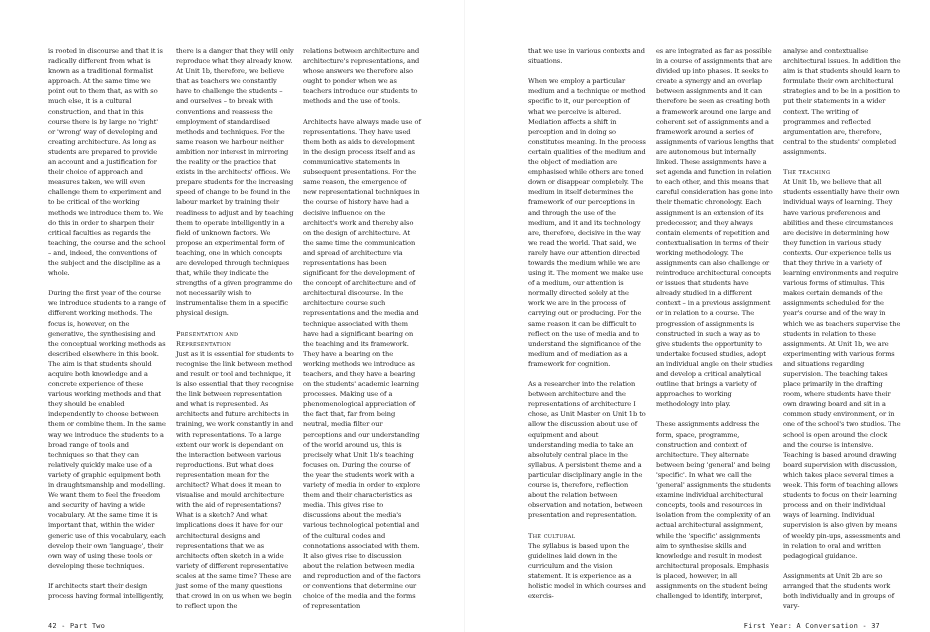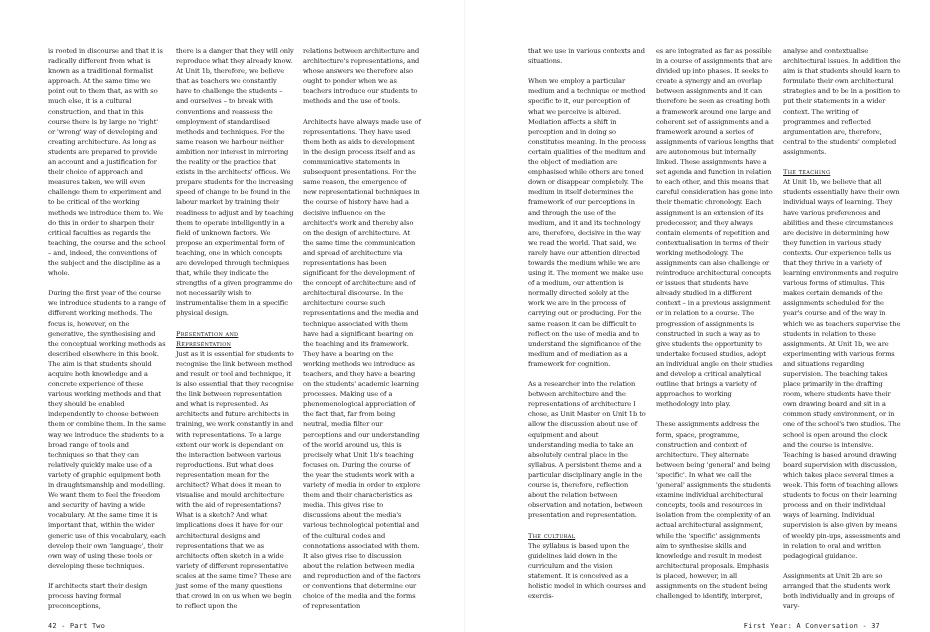--- a/index.html
+++ b/index.html
@@ -5,41 +5,41 @@
     html, body { margin: 0; padding: 0; background: #ffffff; }
     body { width: 930px; height: 632px; position: relative; overflow: hidden;
            font-family: "DejaVu Serif", serif; color: #1a1a1a; }
     .page { position: absolute; top: 0; height: 632px; }
     .page-left { left: 0; width: 465px; }
     .page-right { left: 465px; width: 465px; }
     .col { position: absolute; top: 46px; width: 118px; font-size: 6.6px;
            line-height: 10.1px; letter-spacing: -0.05px; }
     .col p { margin: 0 0 10.1px 0; text-align: left; }
     .col p.cont { margin-bottom: 10.1px; }
-    .col .subhead { display: block; font-variant: small-caps; letter-spacing: 0.3px; text-decoration: underline; }
+    .col .subhead { display: block; font-variant: small-caps; letter-spacing: 0.3px; }
     #col1 { left: 48px; }
     #col2 { left: 176px; }
     #col3 { left: 303px; }
     #col4 { left: 63px; }
     #col5 { left: 191px; }
     #col6 { left: 318px; }
     .folio { position: absolute; top: 622px; font-family: "DejaVu Sans Mono", monospace;
              font-size: 6.8px; color: #222; letter-spacing: 0.3px; }
     .folio-left { left: 48px; }
     .folio-right { right: 50px; }
     .spine { position: absolute; left: 464px; top: 0; width: 1px; height: 632px; background: #f4f4f4; }
   </style>
 </head>
 <body>
 
 <div class="page page-left">
   <div class="col" id="col1">
     <p>is rooted in discourse and that it is radically different from what is known as a traditional formalist approach. At the same time we point out to them that, as with so much else, it is a cultural construction, and that in this course there is by large no 'right' or 'wrong' way of developing and creating architecture. As long as students are prepared to provide an account and a justification for their choice of approach and measures taken, we will even challenge them to experiment and to be critical of the working methods we introduce them to. We do this in order to sharpen their critical faculties as regards the teaching, the course and the school – and, indeed, the conventions of the subject and the discipline as a whole.</p>
     <p>During the first year of the course we introduce students to a range of different working methods. The focus is, however, on the generative, the synthesising and the conceptual working methods as described elsewhere in this book. The aim is that students should acquire both knowledge and a concrete experience of these various working methods and that they should be enabled independently to choose between them or combine them. In the same way we introduce the students to a broad range of tools and techniques so that they can relatively quickly make use of a variety of graphic equipment both in draughtsmanship and modelling. We want them to feel the freedom and security of having a wide vocabulary. At the same time it is important that, within the wider generic use of this vocabulary, each develop their own 'language', their own way of using these tools or developing these techniques.</p>
-    <p>If architects start their design process having formal preconceptions,</p>
+    <p>If architects start their design process having formal intelligently,</p>
   </div>
   <div class="col" id="col2">
     <p>there is a danger that they will only reproduce what they already know. At Unit 1b, therefore, we believe that as teachers we constantly have to challenge the students – and ourselves – to break with conventions and reassess the employment of standardised methods and techniques. For the same reason we harbour neither ambition nor interest in mirroring the reality or the practice that exists in the architects' offices. We prepare students for the increasing speed of change to be found in the labour market by training their readiness to adjust and by teaching them to operate intelligently in a field of unknown factors. We propose an experimental form of teaching, one in which concepts are developed through techniques that, while they indicate the strengths of a given programme do not necessarily wish to instrumentalise them in a specific physical design.</p>
     <p class="cont">
       <span class="subhead">Presentation and Representation</span><span>Just as it is essential for students to recognise the link between method and result or tool and technique, it is also essential that they recognise the link between representation and what is represented. As architects and future architects in training, we work constantly in and with representations. To a large extent our work is dependant on the interaction between various reproductions. But what does representation mean for the architect? What does it mean to visualise and mould architecture with the aid of representations? What is a sketch? And what implications does it have for our architectural designs and representations that we as architects often sketch in a wide variety of different representative scales at the same time? These are just some of the many questions that crowd in on us when we begin to reflect upon the</span>
     </p>
   </div>
   <div class="col" id="col3">
     <p>relations between architecture and architecture's representations, and whose answers we therefore also ought to ponder when we as teachers introduce our students to methods and the use of tools.</p>
     <p>Architects have always made use of representations. They have used them both as aids to development in the design process itself and as communicative statements in subsequent presentations. For the same reason, the emergence of new representational techniques in the course of history have had a decisive influence on the architect's work and thereby also on the design of architecture. At the same time the communication and spread of architecture via representations has been significant for the development of the concept of architecture and of architectural discourse. In the architecture course such representations and the media and technique associated with them have had a significant bearing on the teaching and its framework. They have a bearing on the working methods we introduce as teachers, and they have a bearing on the students' academic learning processes. Making use of a phenomenological appreciation of the fact that, far from being neutral, media filter our perceptions and our understanding of the world around us, this is precisely what Unit 1b's teaching focuses on. During the course of the year the students work with a variety of media in order to explore them and their characteristics as media. This gives rise to discussions about the media's various technological potential and of the cultural codes and connotations associated with them. It also gives rise to discussion about the relation between media and reproduction and of the factors or conventions that determine our choice of the media and the forms of representation</p>
@@ -48,21 +48,21 @@
 </div>
 
 <div class="spine"></div>
 
 <div class="page page-right">
   <div class="col" id="col4">
     <p>that we use in various contexts and situations.</p>
     <p>When we employ a particular medium and a technique or method specific to it, our perception of what we perceive is altered. Mediation affects a shift in perception and in doing so constitutes meaning. In the process certain qualities of the medium and the object of mediation are emphasised while others are toned down or disappear completely. The medium in itself determines the framework of our perceptions in and through the use of the medium, and it and its technology are, therefore, decisive in the way we read the world. That said, we rarely have our attention directed towards the medium while we are using it. The moment we make use of a medium, our attention is normally directed solely at the work we are in the process of carrying out or producing. For the same reason it can be difficult to reflect on the use of media and to understand the significance of the medium and of mediation as a framework for cognition.</p>
     <p>As a researcher into the relation between architecture and the representations of architecture I chose, as Unit Master on Unit 1b to allow the discussion about use of equipment and about understanding media to take an absolutely central place in the syllabus. A persistent theme and a particular disciplinary angle in the course is, therefore, reflection about the relation between observation and notation, between presentation and representation.</p>
     <p class="cont">
-      <span class="subhead">The cultural</span><span>The syllabus is based upon the guidelines laid down in the curriculum and the vision statement. It is conceived as a holistic model in which courses and exercis-</span>
+      <span class="subhead">The cultural</span><span>The syllabus is based upon the guidelines laid down in the curriculum and the vision statement. It is experience as a holistic model in which courses and exercis-</span>
     </p>
   </div>
   <div class="col" id="col5">
     <p>es are integrated as far as possible in a course of assignments that are divided up into phases. It seeks to create a synergy and an overlap between assignments and it can therefore be seen as creating both a framework around one large and coherent set of assignments and a framework around a series of assignments of various lengths that are autonomous but internally linked. These assignments have a set agenda and function in relation to each other, and this means that careful consideration has gone into their thematic chronology. Each assignment is an extension of its predecessor, and they always contain elements of repetition and contextualisation in terms of their working methodology. The assignments can also challenge or reintroduce architectural concepts or issues that students have already studied in a different context – in a previous assignment or in relation to a course. The progression of assignments is constructed in such a way as to give students the opportunity to undertake focused studies, adopt an individual angle on their studies and develop a critical analytical outline that brings a variety of approaches to working methodology into play.</p>
     <p>These assignments address the form, space, programme, construction and context of architecture. They alternate between being 'general' and being 'specific'. In what we call the 'general' assignments the students examine individual architectural concepts, tools and resources in isolation from the complexity of an actual architectural assignment, while the 'specific' assignments aim to synthesise skills and knowledge and result in modest architectural proposals. Emphasis is placed, however, in all assignments on the student being challenged to identify, interpret,</p>
   </div>
   <div class="col" id="col6">
     <p>analyse and contextualise architectural issues. In addition the aim is that students should learn to formulate their own architectural strategies and to be in a position to put their statements in a wider context. The writing of programmes and reflected argumentation are, therefore, central to the students' completed assignments.</p>
     <p class="cont">
       <span class="subhead">The teaching</span><span>At Unit 1b, we believe that all students essentially have their own individual ways of learning. They have various preferences and abilities and these circumstances are decisive in determining how they function in various study contexts. Our experience tells us that they thrive in a variety of learning environments and require various forms of stimulus. This makes certain demands of the assignments scheduled for the year's course and of the way in which we as teachers supervise the students in relation to these assignments. At Unit 1b, we are experimenting with various forms and situations regarding supervision. The teaching takes place primarily in the drafting room, where students have their own drawing board and sit in a common study environment, or in one of the school's two studios. The school is open around the clock and the course is intensive. Teaching is based around drawing board supervision with discussion, which takes place several times a week. This form of teaching allows students to focus on their learning process and on their individual ways of learning. Individual supervision is also given by means of weekly pin-ups, assessments and in relation to oral and written pedagogical guidance.</span>

